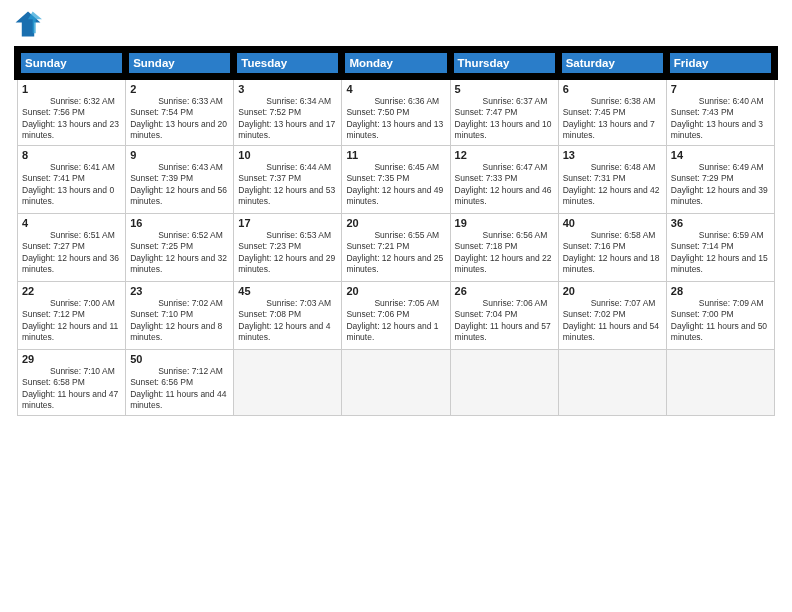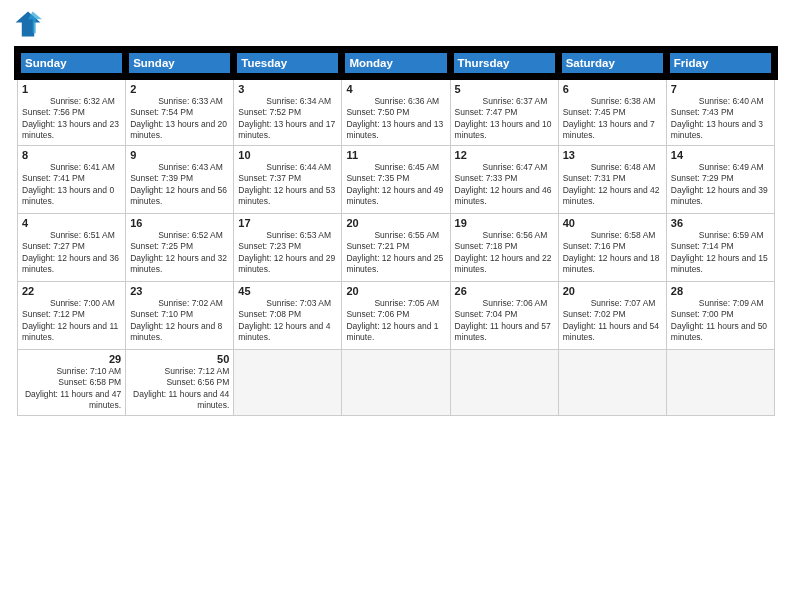--- a/index.html
+++ b/index.html
@@ -93,21 +93,20 @@
       margin-bottom: 1px;
     }
     .day-detail {
       font-size: 8.5px;
       color: #333;
       line-height: 1.35;
       margin-left: 28px;
     }
     .last-row td {
       height: 62px;
-      text-align: right;
     }
   </style>
 </head>
 <body>
 
 <div class="page">
   <div class="header">
     <div class="logo">
       <svg class="logo-icon" viewBox="0 0 36 36">
         <polygon points="18,2 34,16 26,16 26,34 10,34 10,16 2,16" fill="#1a6faf"></polygon>

